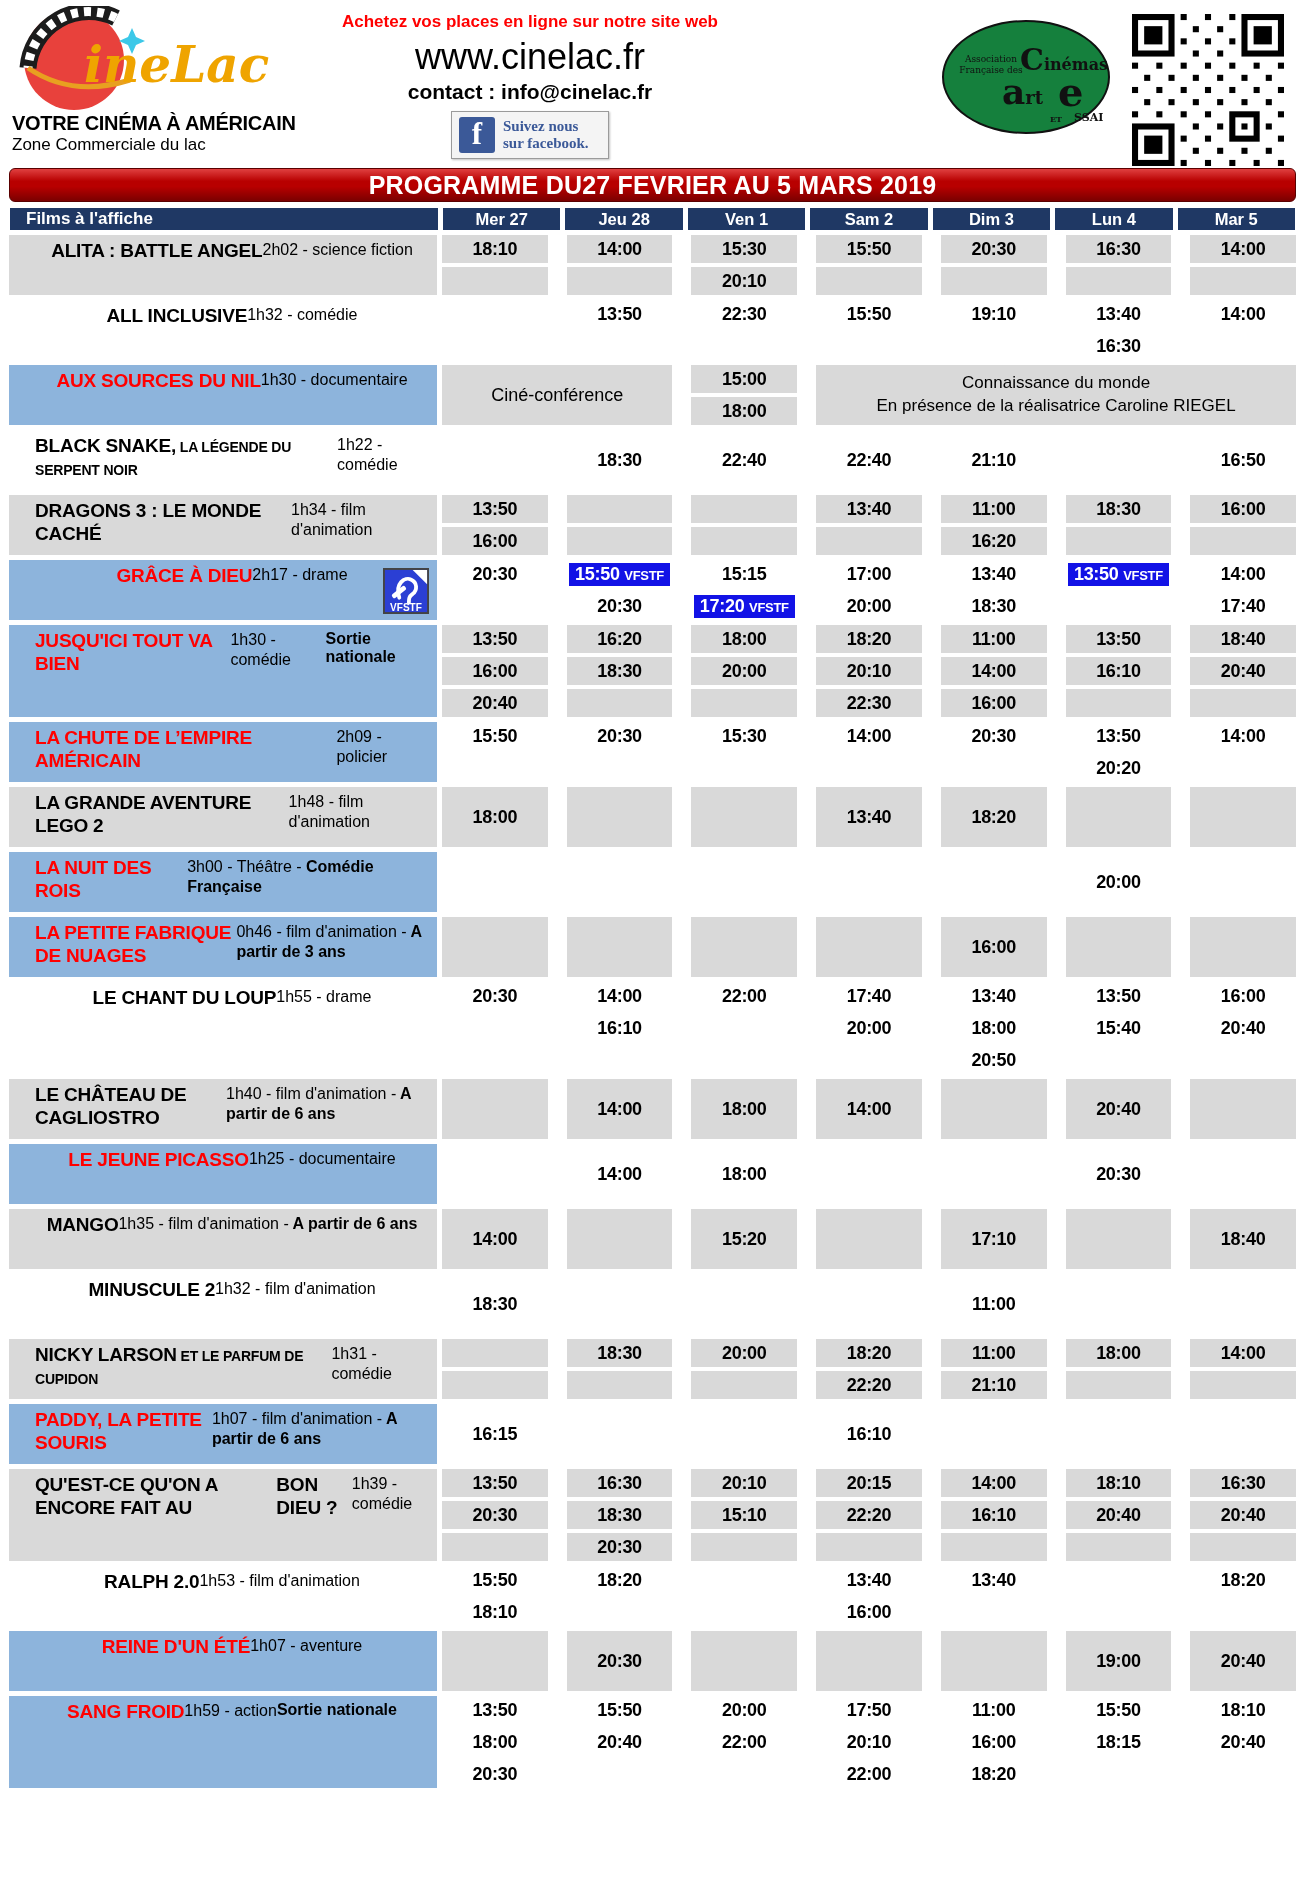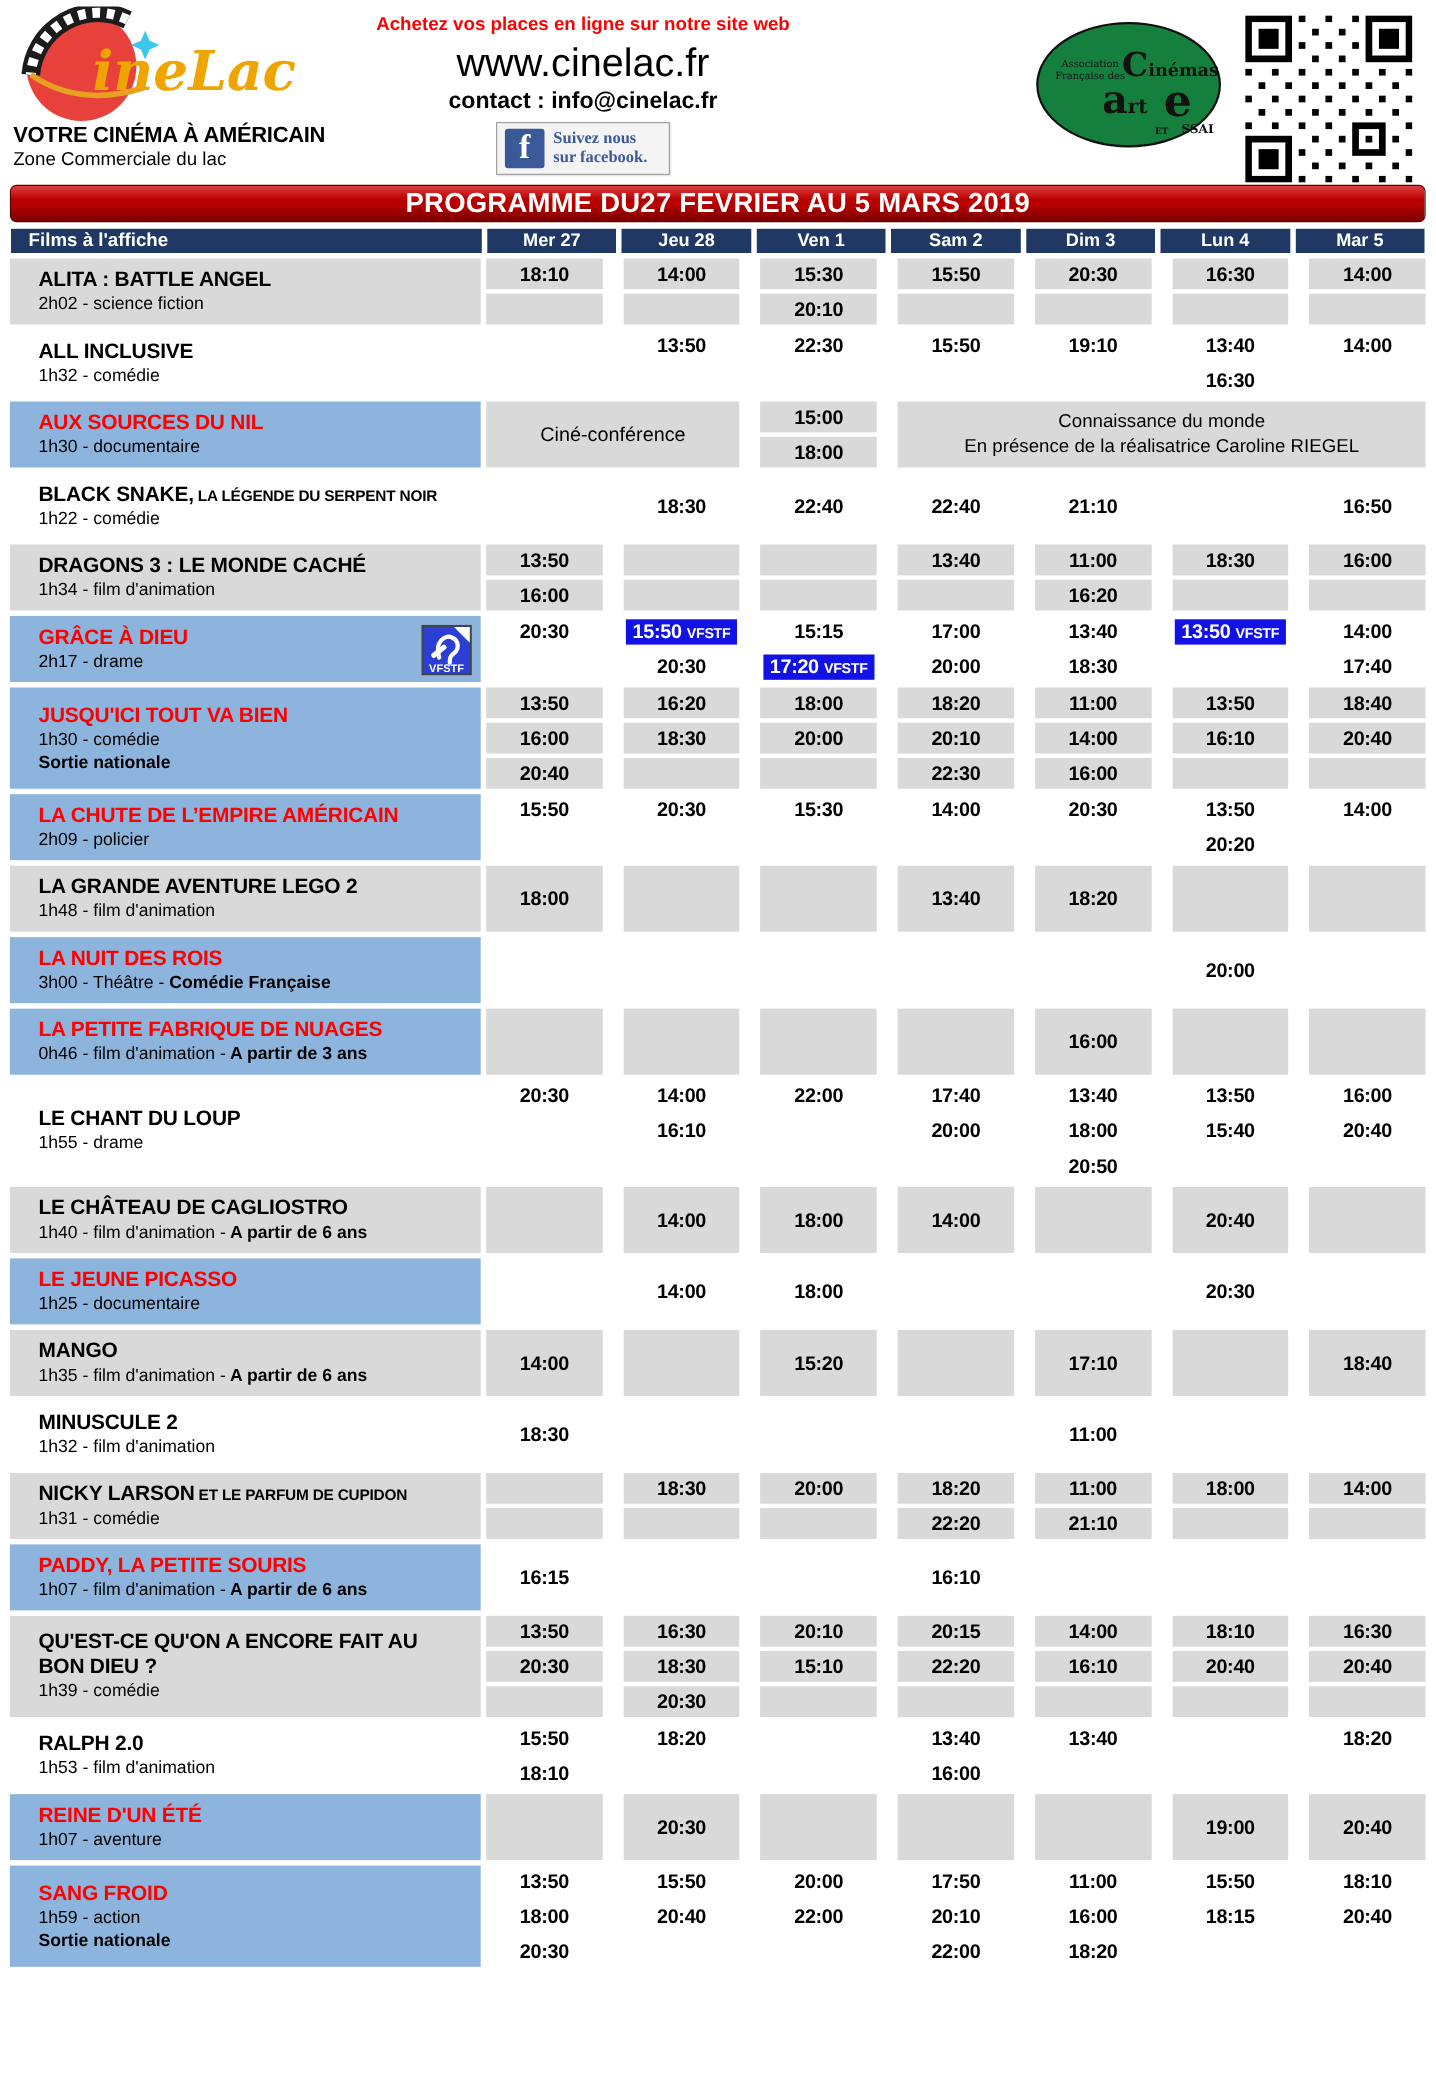--- a/index.html
+++ b/index.html
@@ -48,21 +48,21 @@
 
 
 .thead{display:flex;gap:5px;margin:6px 10px 5px;height:22px}
 .films-cell{flex:0 0 428px;background:var(--navy);color:#fff;font-weight:bold;font-size:17px;
   display:flex;align-items:center;padding-left:16px}
 .day{flex:1;background:var(--navy);color:#fff;font-weight:bold;font-size:16.5px;
   display:flex;align-items:center;justify-content:center}
 .tbody{margin:0 9px}
 .film{display:flex;gap:5px;margin-bottom:5px;min-height:60px}
 .film.r3{min-height:92px}
-.label{flex:0 0 428px;padding:4px 8px 4px 26px;display:flex;flex-direction:column;
+.label{flex:0 0 428px;padding:4px 8px 4px 26px;display:flex;flex-direction:row;
   justify-content:center;position:relative}
 .bg-blue{background:var(--lightblue)} .bg-gray{background:var(--gray)} .bg-white{background:#fff}
 .ftitle{font-weight:bold;font-size:19px;line-height:1.22;letter-spacing:-0.2px}
 .ftitle.red{color:var(--redtitle)}
 .tsmall{font-size:14px}
 .fsub{font-size:16px;line-height:1.28;margin-top:1px}
 .fsub b{font-size:16px}
 .fextra{font-size:16px;font-weight:bold;margin-top:1px}
 .vfstf{position:absolute;right:8px;bottom:6px;width:46px;height:46px}
 .times{flex:1;display:grid;grid-template-columns:repeat(7,1fr);grid-auto-rows:1fr;gap:4px 19px}

